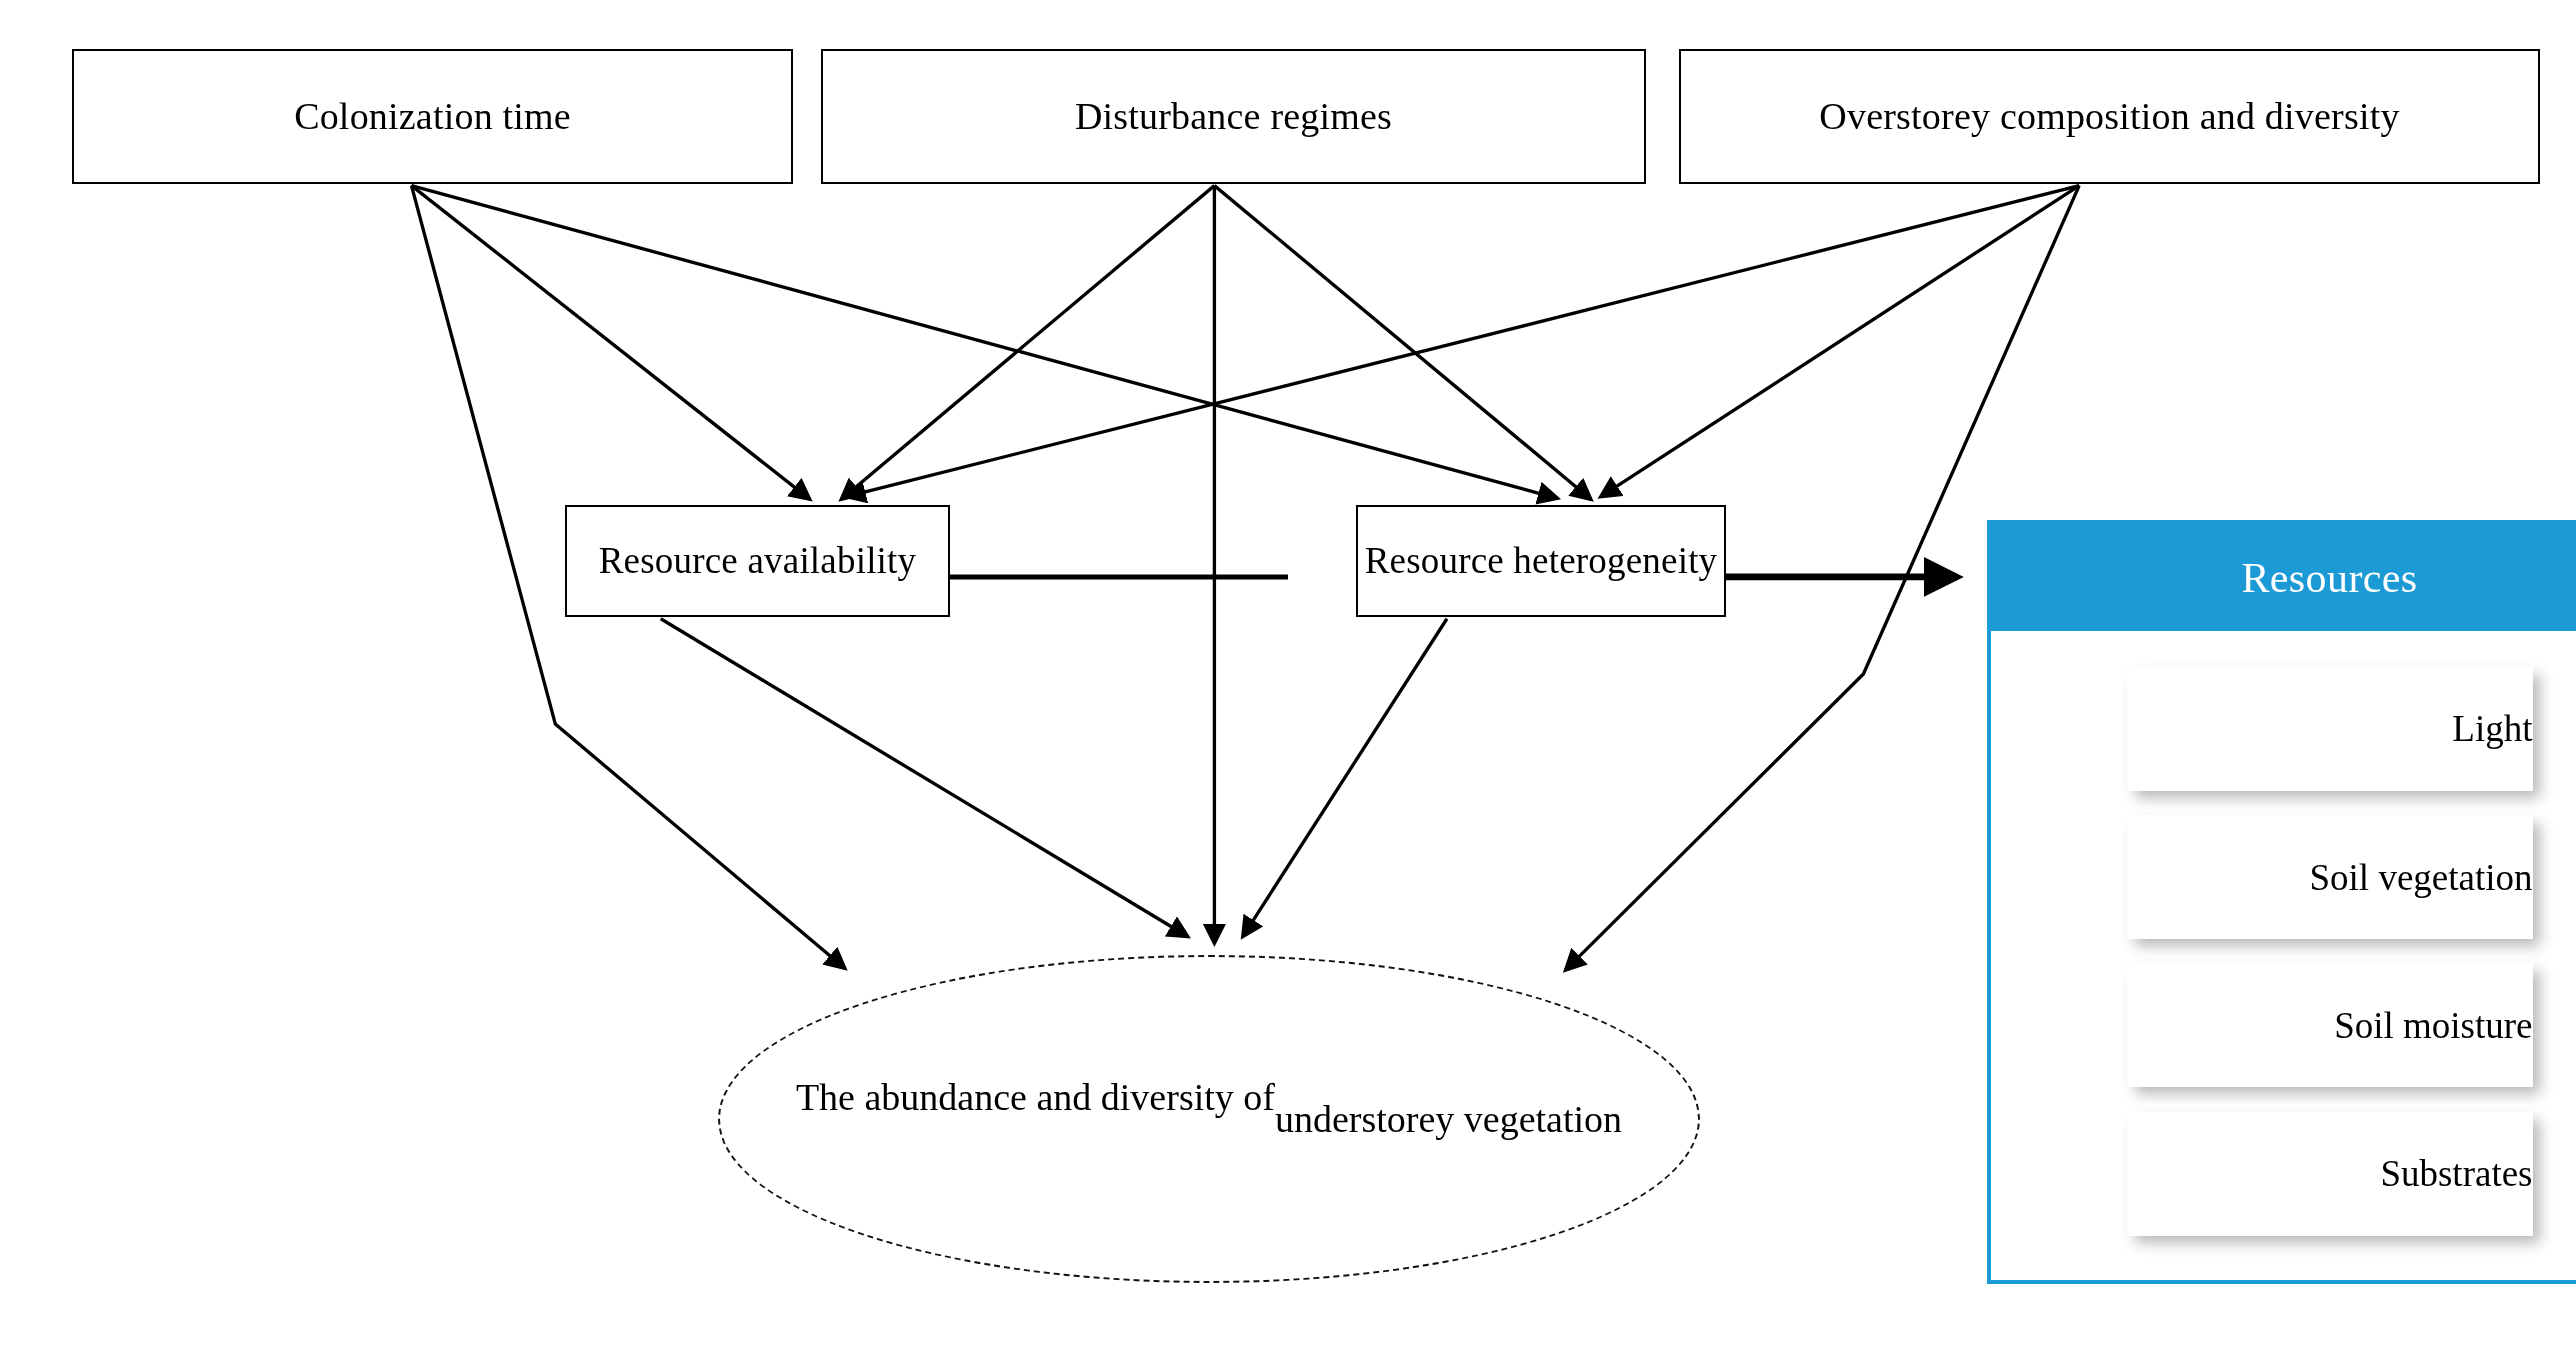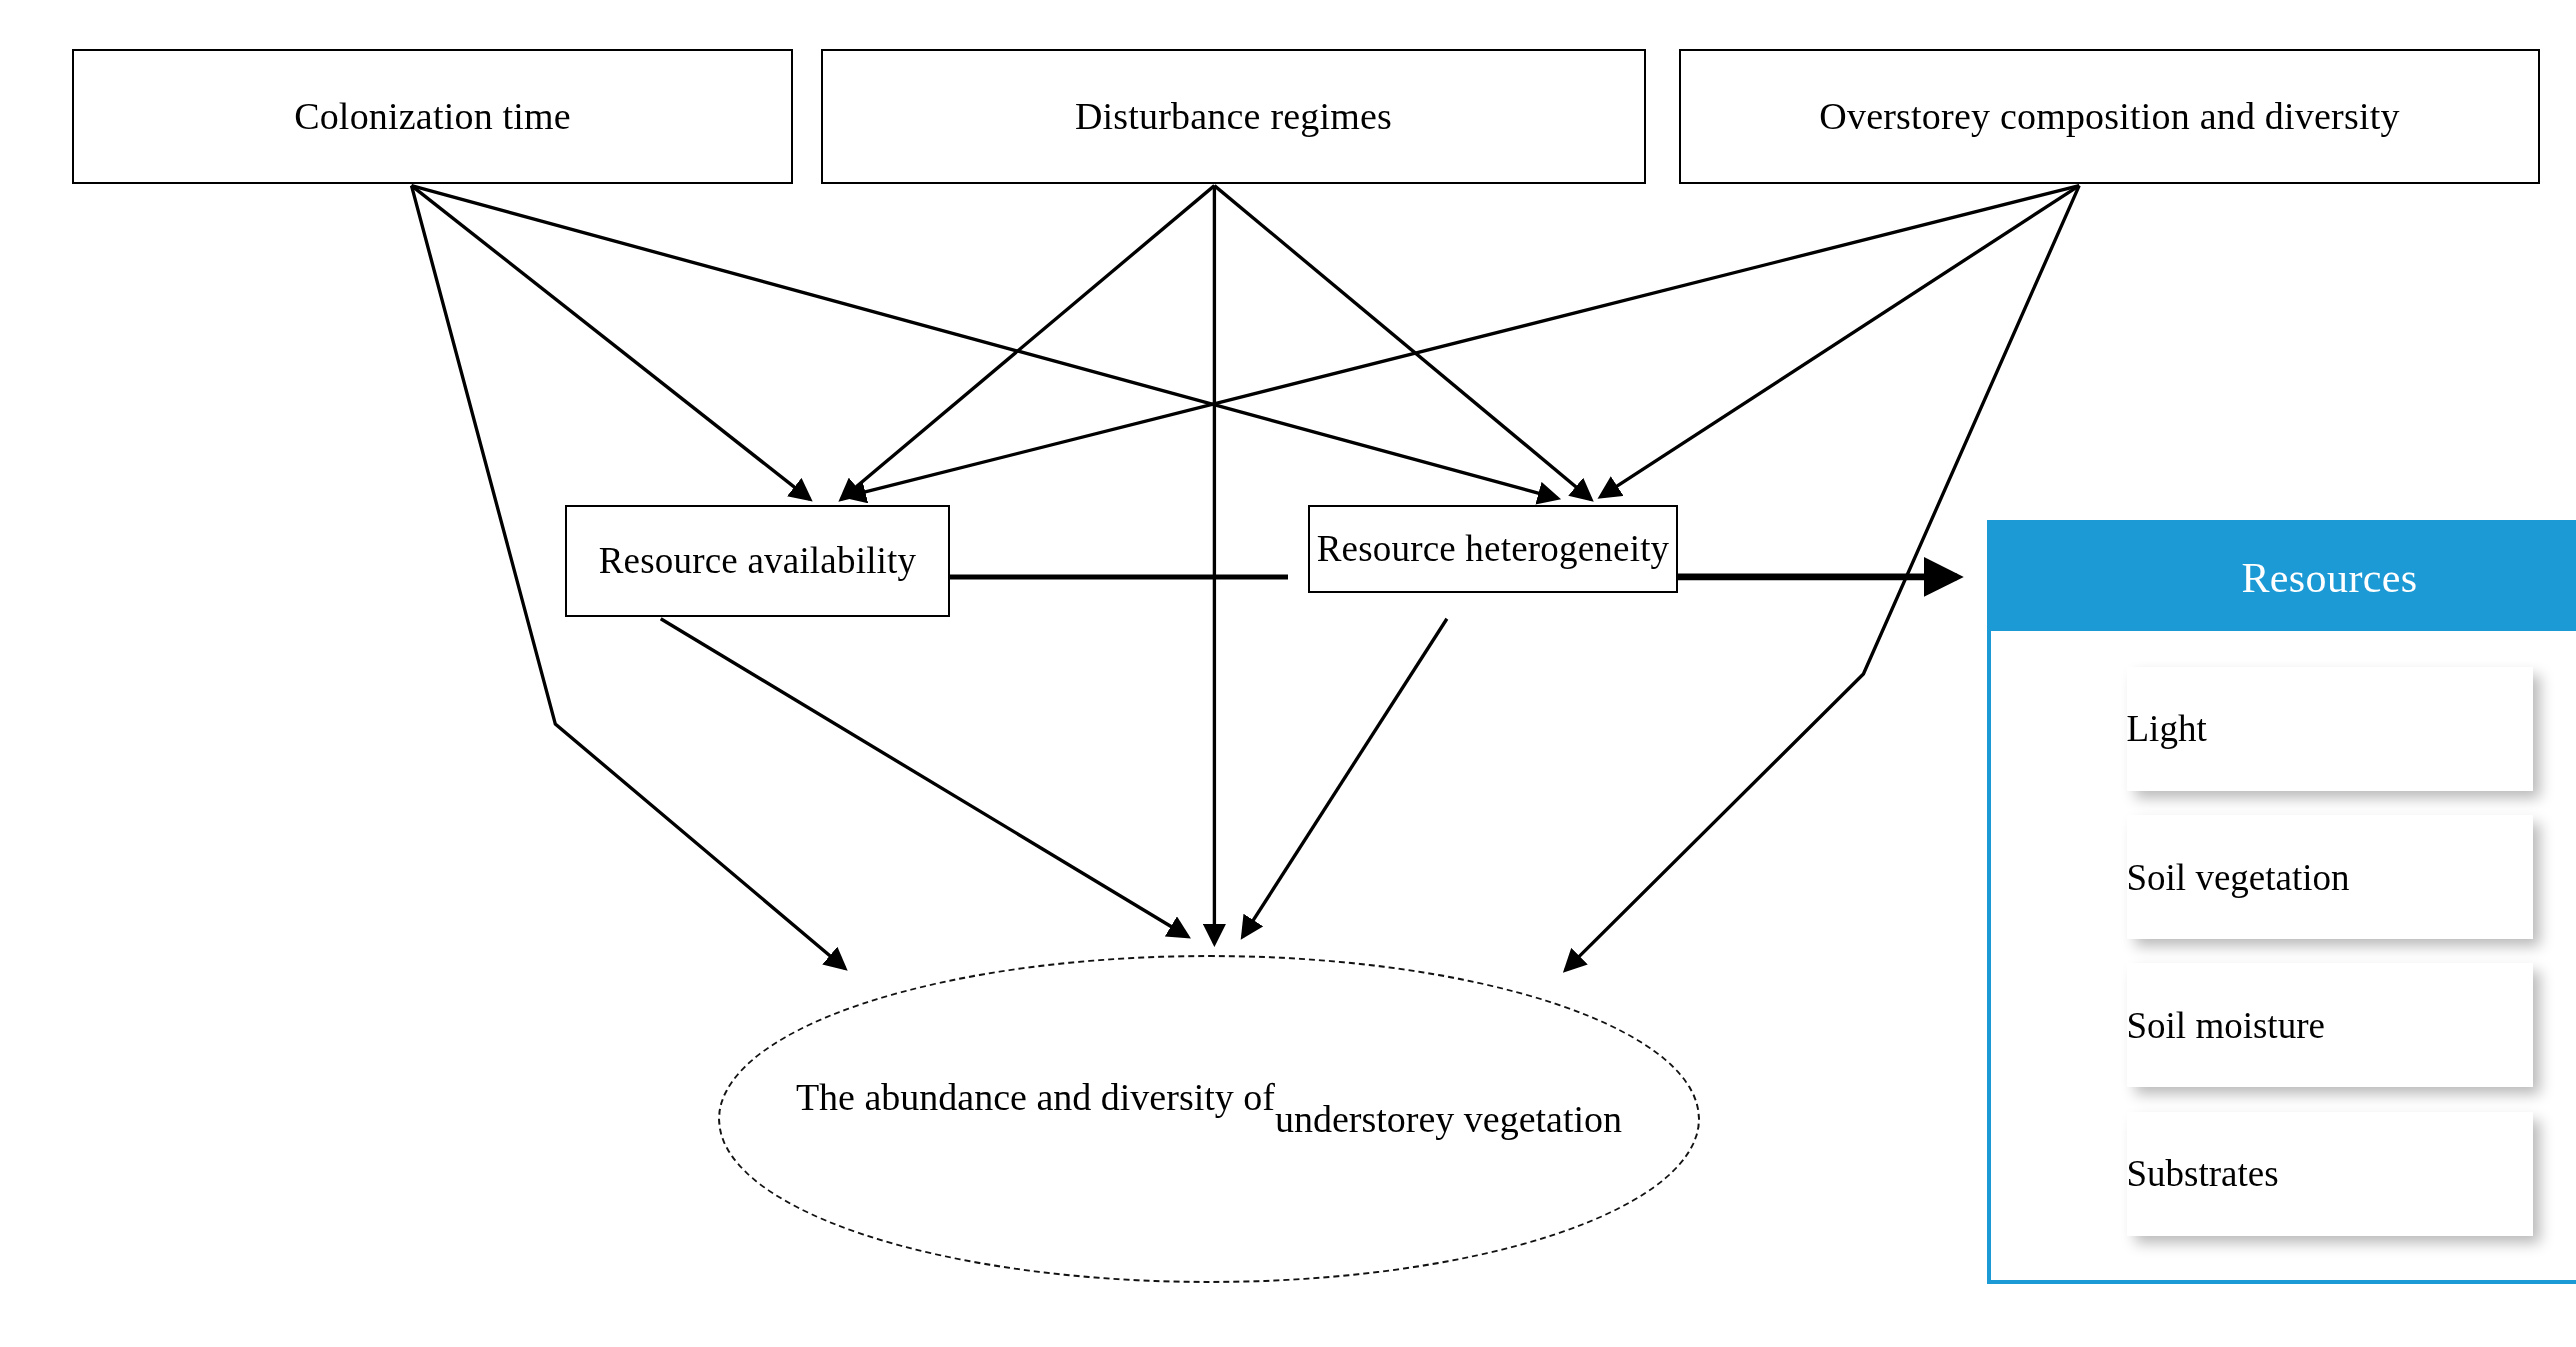--- a/index.html
+++ b/index.html
@@ -48,21 +48,21 @@
     font-size: 38px;
     line-height: 1.15;
     letter-spacing: 0.2px;
     white-space: nowrap;
   }
 
   #box-colonization { left: 52px;   top: 49px;  width: 721px;  height: 135px; }
   #box-disturbance  { left: 801px;  top: 49px;  width: 825px;  height: 135px; }
   #box-overstorey   { left: 1659px; top: 49px;  width: 861px; height: 135px; }
   #box-availability { left: 545px;  top: 505px; width: 385px;  height: 112px; }
-  #box-heterogeneity{ left: 1288px; top: 505px; width: 370px;  height: 88px; }
+  #box-heterogeneity{ left: 1336px; top: 505px; width: 370px;  height: 112px; }
 
   #box-availability .node-label,
   #box-heterogeneity .node-label { font-size: 37px; }
 
   
   #ellipse-outcome {
     position: absolute;
     left: 718px;
     top: 955px;
     width: 982px;
@@ -119,21 +119,21 @@
     padding: 11.7px 0 20px 0;
     box-sizing: border-box;
   }
   .resource-card {
     width: 406px;
     height: 124px;
     background: #ffffff;
     box-shadow: 8.4px 8.4px 13.4px rgba(0,0,0,0.28);
     display: flex;
     align-items: center;
-    justify-content: flex-start;
+    justify-content: flex-end;
     font-size: 37px;
     color: #000000;
     white-space: nowrap;
   }
 </style>
 </head>
 <body>
 
 <div id="stage">
 

